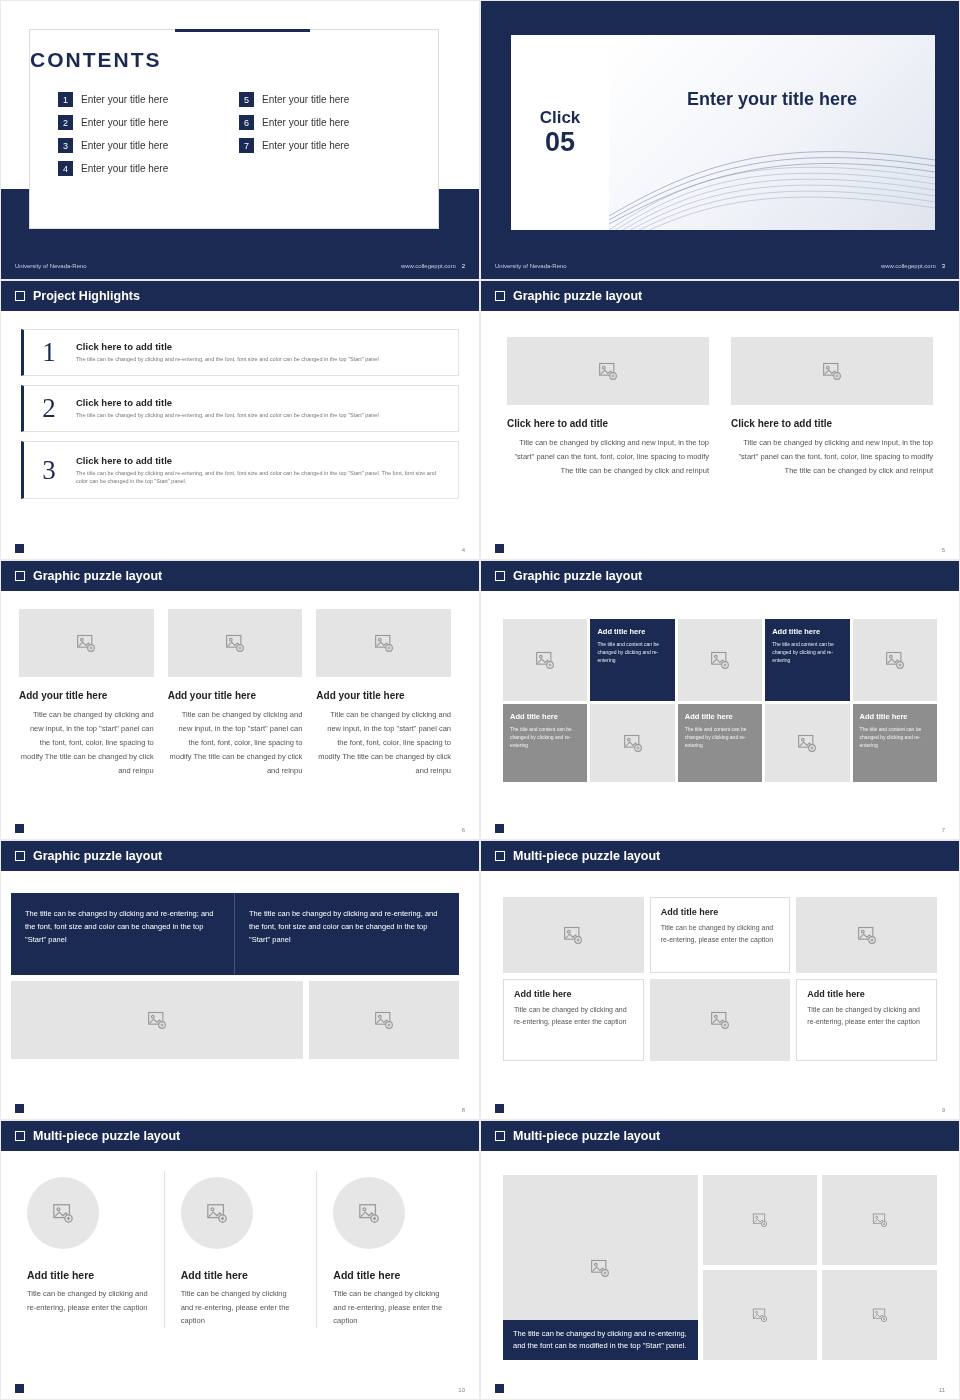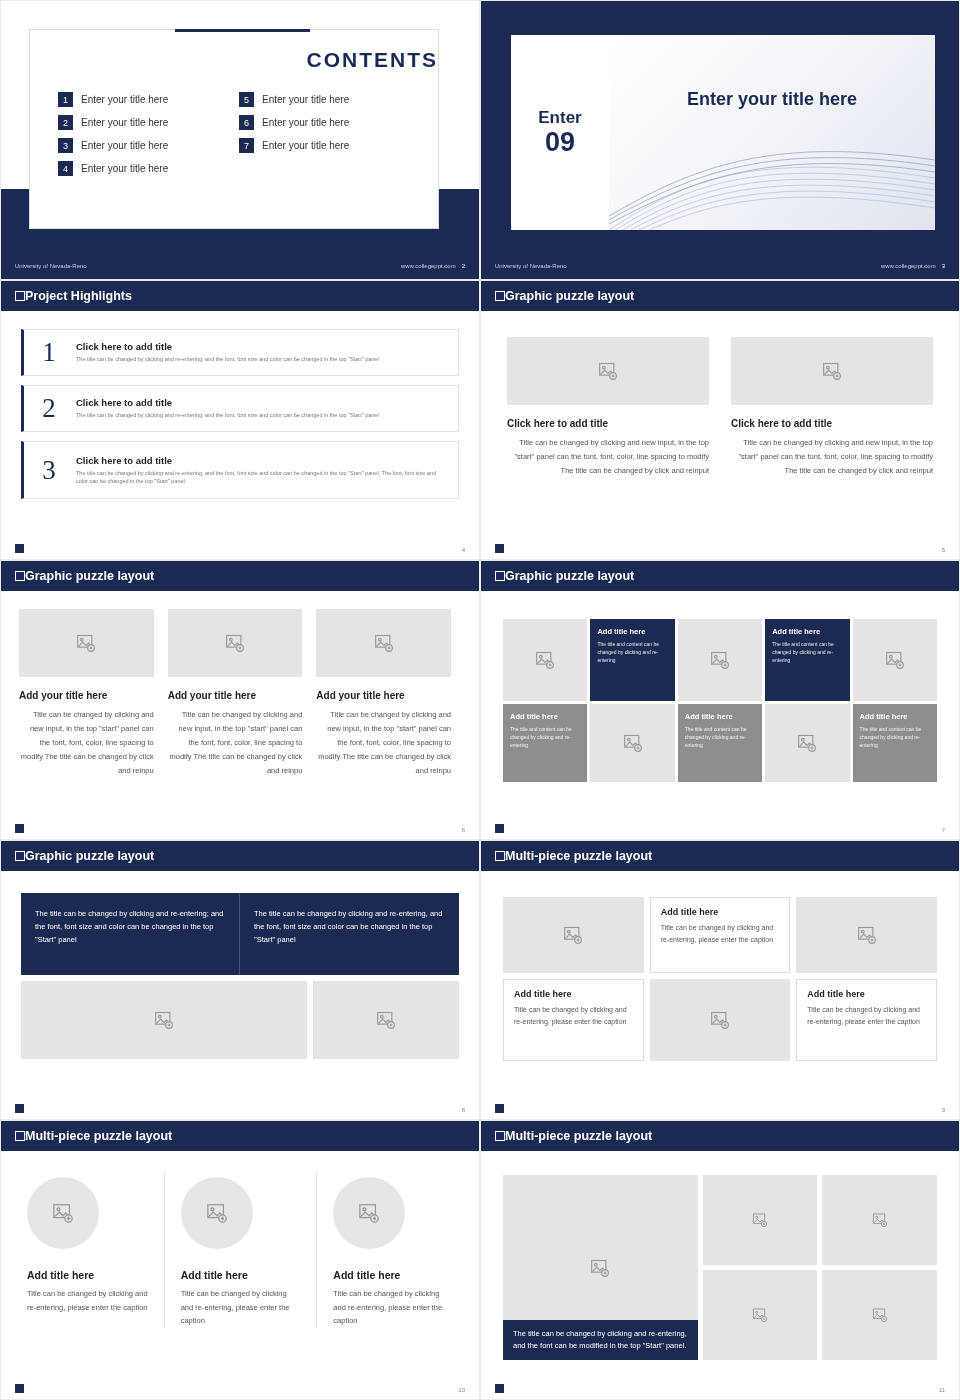--- a/index.html
+++ b/index.html
@@ -29,21 +29,21 @@
   }
   .s-contents .card {
     position: absolute; left: 28px; top: 28px; right: 40px; height: 200px;
     background: #fff; border: 1px solid #dcdcdc; z-index: 3;
   }
   .s-contents .card:before {
     content: ""; position: absolute; left: 145px; top: -1px; width: 135px; height: 3px;
     background: #1b2a52;
   }
   .contents-title {
-    text-align: right; font-size: 21px; font-weight: bold; letter-spacing: 2px;
+    text-align: left; font-size: 21px; font-weight: bold; letter-spacing: 2px;
     color: #1b2a52; margin-top: 18px;
   }
   .toc {
     margin: 20px 28px 0 28px;
     display: grid; grid-template-columns: 1fr 1fr; gap: 8px 10px;
   }
   .toc-item { display: flex; align-items: center; gap: 8px; }
   .toc-num {
     width: 15px; height: 15px; background: #1b2a52; color: #fff;
     font-size: 9px; display: flex; align-items: center; justify-content: center;
@@ -76,21 +76,21 @@
     overflow: hidden;
   }
   .hero-title {
     position: absolute; left: 50%; top: 54px; transform: translateX(-50%);
     font-size: 18px; font-weight: bold; color: #1b2a52; white-space: nowrap;
   }
   .hero svg { position: absolute; left: 0; bottom: -10px; width: 100%; height: 120px; }
   
   .hdr {
     height: 30px; background: #1b2a52; display: flex; align-items: center;
-    padding: 12px 14px; 
+    padding: 12px 14px; gap: 8px;
   }
   .hdr .sq {
     width: 10px; height: 10px; border: 1.5px solid #fff; flex: 0 0 auto;
   }
   .hdr .txt { color: #fff; font-size: 12.5px; font-weight: bold; }
   .body { position: relative; height: 250px; padding: 18px 20px 0 20px; }
   .pagemark {
     position: absolute; left: 14px; bottom: 8px; width: 9px; height: 9px;
     background: #1b2a52;
   }
@@ -198,22 +198,22 @@
       <span>University of Nevada-Reno</span>
       <span class="right">
         <span>www.collegeppt.com</span>
         <span class="pg">2</span>
       </span>
     </div>
   </div>
 
   <div class="slide s-part">
     <div class="whitebox">
-      <div class="part-word">Enter</div>
-      <div class="part-num">09</div>
+      <div class="part-word">Click</div>
+      <div class="part-num">05</div>
     </div>
     <div class="hero">
       <div class="hero-title">Enter your title here</div>
       <svg viewBox="0 0 340 120" preserveAspectRatio="none">
         <g fill="none" stroke="#b9c2d6" stroke-width="0.8">
           <path d="M0,110 C80,60 150,30 340,58"></path>
           <path d="M0,114 C80,66 150,36 340,64"></path>
           <path d="M0,118 C80,72 150,42 340,70"></path>
           <path d="M0,122 C80,78 150,48 340,76"></path>
           <path d="M0,126 C80,84 150,54 340,82"></path>
@@ -434,21 +434,21 @@
       <div class="pagemark"></div>
       <div class="pagenum">7</div>
     </div>
   </div>
 
   <div class="slide">
     <div class="hdr">
       <span class="sq"></span>
       <span class="txt">Graphic puzzle layout</span>
     </div>
-    <div class="body" style="padding:22px 20px 0 20px">
+    <div class="body" style="padding:22px 20px 0 10px">
       <div class="s8-top">
         <div>The title can be changed by clicking and re-entering; and the font, font size and color can be changed in the top "Start" panel</div>
         <div>The title can be changed by clicking and re-entering, and the font, font size and color can be changed in the top "Start" panel</div>
       </div>
       <div class="s8-bot">
         <div class="ph">
           <svg viewBox="0 0 24 24" fill="none" stroke="#9a9a9a" stroke-width="1.4">
               <rect x="2" y="3" width="17" height="14"></rect>
               <circle cx="7" cy="8" r="1.6"></circle>
               <path d="M3 16l5-5 4 4 3-3 4 4"></path>

